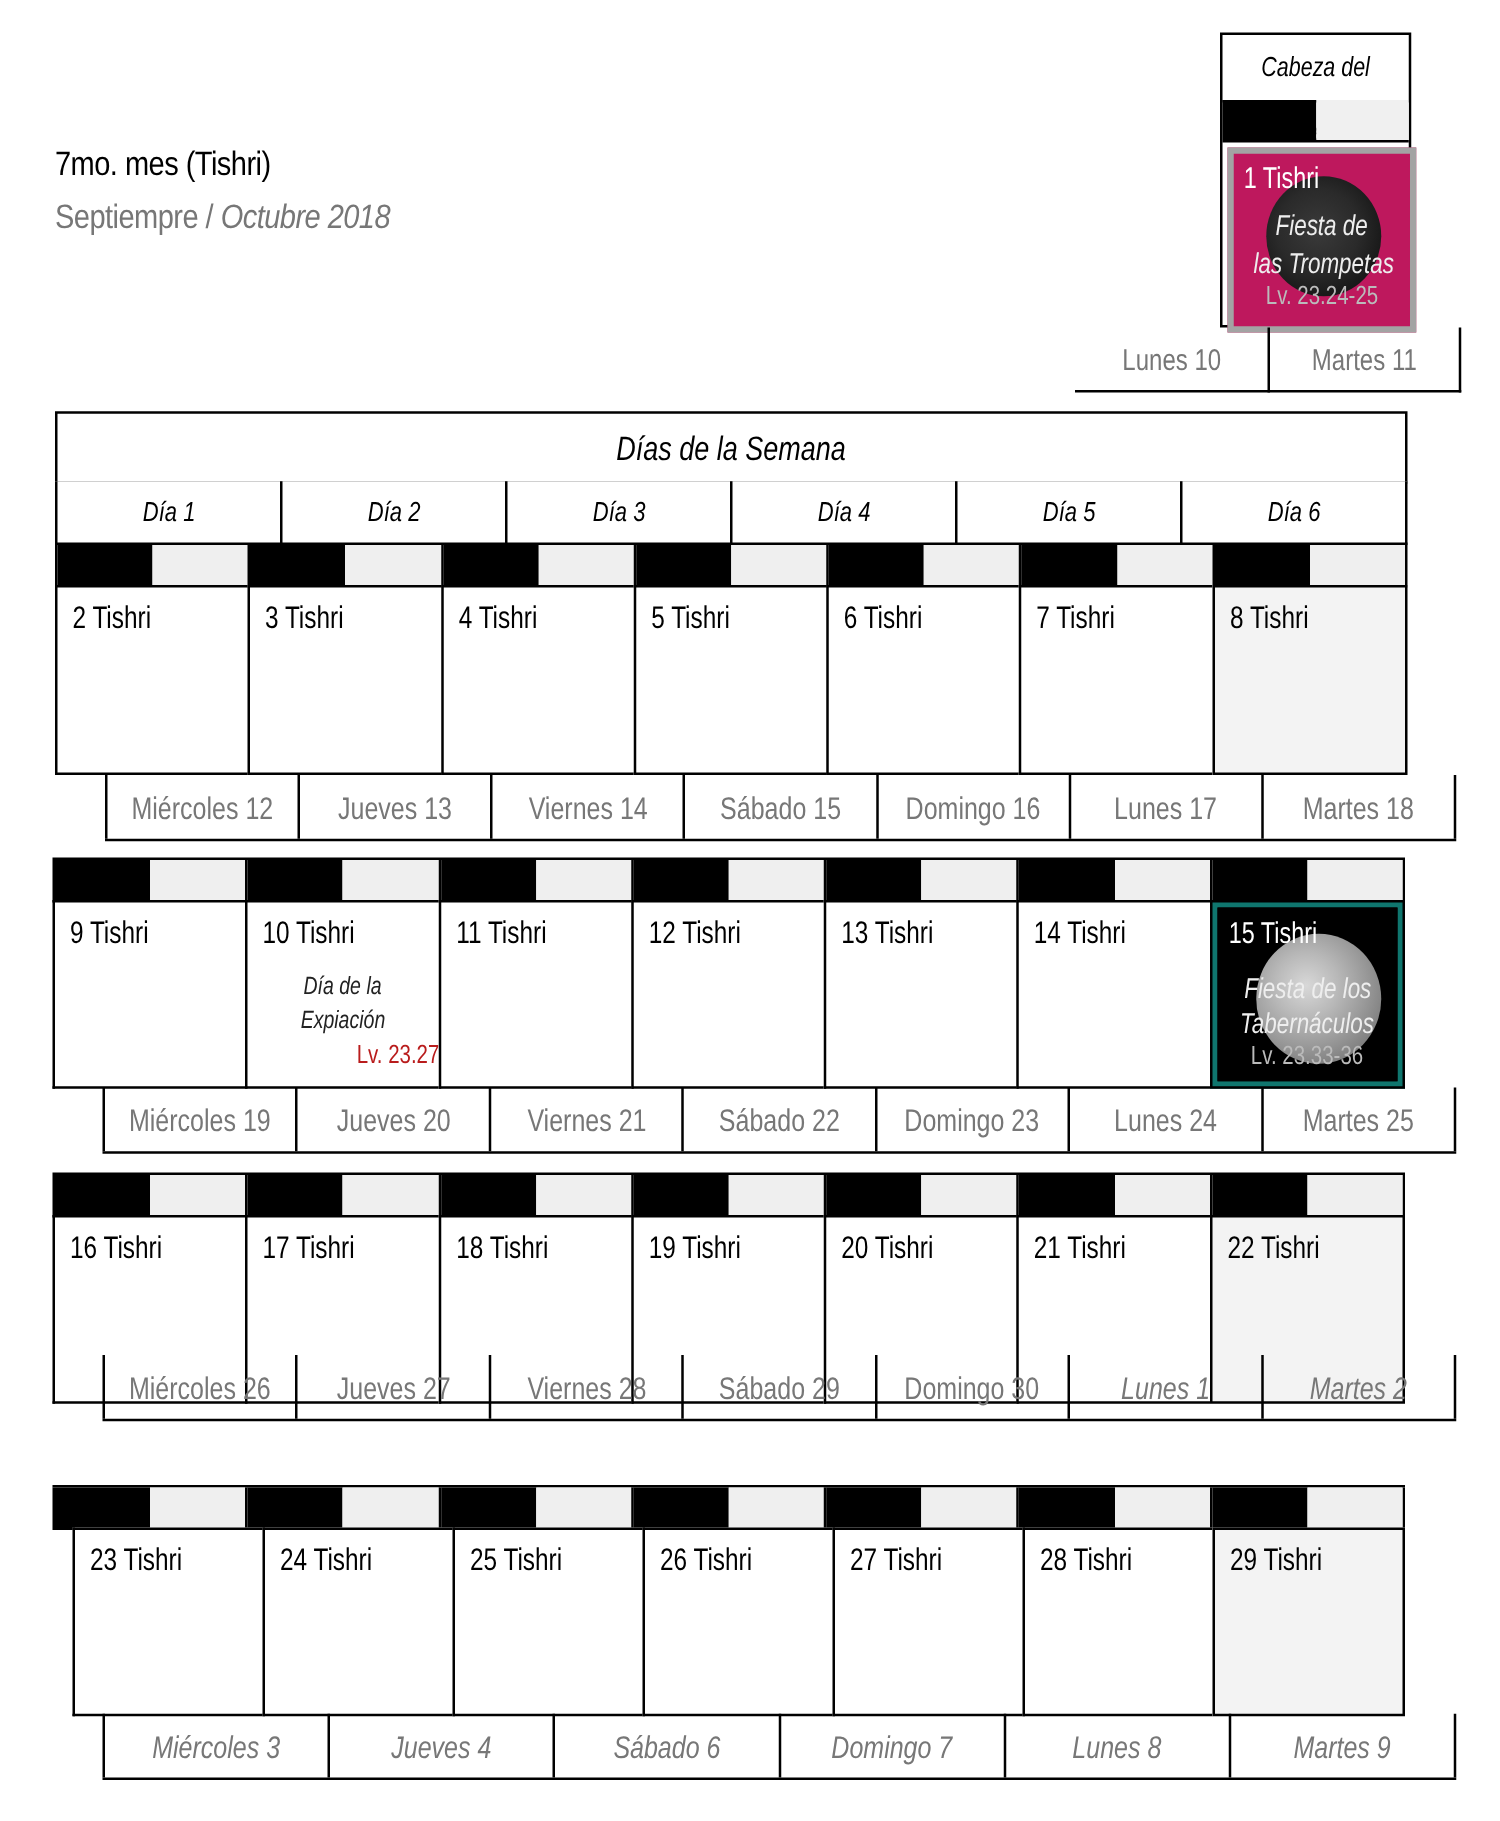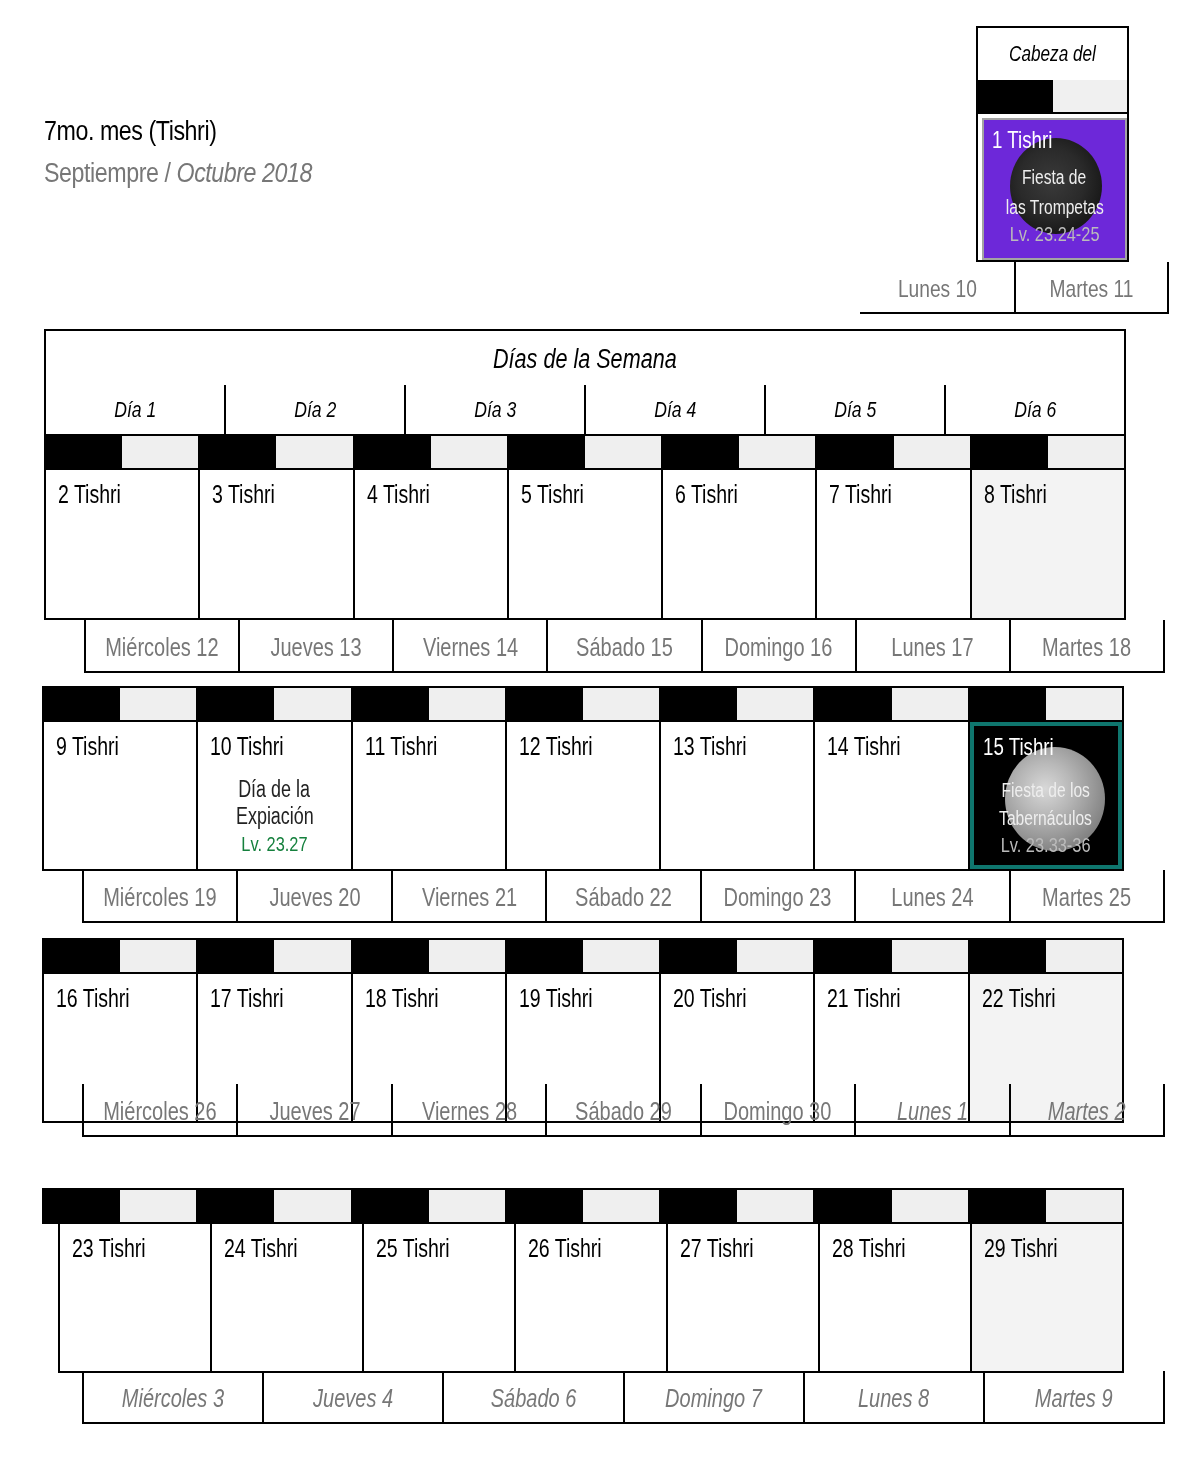--- a/index.html
+++ b/index.html
@@ -10,28 +10,28 @@
   .title-sub { left:44px; top:158px; font-size:27px; color:#777; letter-spacing:-0.5px; transform:scaleX(0.86); transform-origin:left top; white-space:nowrap; font-weight:300; }
   .title-sub i { font-style:italic; }
 
   
   .hom { left:976px; top:26px; width:153px; height:236px; border:2px solid #000; background:#fff; }
   .hom-title { position:absolute; left:0; top:0; width:100%; height:52px; border-bottom:2px solid #000; text-align:center; line-height:52px; font-style:italic; font-size:22px; }
   .hom-title span { display:inline-block; transform:scaleX(0.78); }
   .hom-bar { position:absolute; left:0; top:52px; width:100%; height:32px; border-bottom:2px solid #000; display:flex; }
   .hom-bar .dark { width:50%; background:#000; }
   .hom-bar .light { width:50%; background:#f0f0f0; }
-  .hom-cell { position:absolute; left:4px; top:90px; width:141px; height:138px; border:2px solid #a3a3a3; background:#6d28d9; overflow:hidden; }
+  .hom-cell { position:absolute; left:4px; top:90px; width:141px; height:138px; border:5px solid #a3a3a3; background:#be185d; overflow:hidden; }
 
   .moon { position:absolute; border-radius:50%; }
   .moon.new { background:radial-gradient(circle at 45% 45%, #3a3a3a 0%, #2a2a2a 45%, #1a1a1a 70%, #111 100%); }
   .moon.full { background:radial-gradient(circle at 40% 40%, #d8d8d8 0%, #b8b8b8 30%, #9a9a9a 55%, #7a7a7a 80%, #5a5a5a 100%); }
 
   .feast-day { position:absolute; left:8px; top:6px; font-size:24px; color:#fff; transform:scaleX(0.78); transform-origin:left top; white-space:nowrap; }
-  .feast-name { position:absolute; left:0; width:100%; text-align:center; font-size:20px; color:#eee; line-height:30px; }
+  .feast-name { position:absolute; left:0; width:100%; text-align:center; font-style:italic; font-size:23px; color:#eee; line-height:30px; }
   .feast-name span, .feast-ref span { display:inline-block; transform:scaleX(0.78); white-space:nowrap; }
   .feast-ref { position:absolute; left:0; width:100%; text-align:center; font-size:21px; color:#bbb; }
 
   
   .top-greg { left:860px; top:262px; width:309px; height:52px; border-bottom:2px solid #000; }
   .top-greg .sep { position:absolute; left:154px; top:0; width:2px; height:52px; background:#000; }
   .top-greg .rend { position:absolute; right:0; top:0; width:2px; height:52px; background:#000; }
   .greg-label { position:absolute; top:0; height:50px; line-height:54px; text-align:center; color:#777; font-size:24px; font-weight:300; }
   .greg-label span { display:inline-block; transform:scaleX(0.8); white-space:nowrap; }
 
@@ -45,23 +45,23 @@
   .dayname.shabbat { background:#f3f3f3; }
   .dayname:last-child { border-right:2px solid #000; }
   .bar { flex:1; display:flex; border-left:2px solid #000; box-sizing:border-box; }
   .bar:last-child { border-right:2px solid #000; }
   .bar .d { width:50%; background:#000; }
   .bar .l { width:50%; background:#efefef; }
   .cell { flex:1; border-left:2px solid #000; border-top:2px solid #000; border-bottom:2px solid #000; position:relative; box-sizing:border-box; background:#fff; overflow:hidden; }
   .cell:last-child { border-right:2px solid #000; }
   .cell.shabbat { background:#f3f3f3; }
   .cell .num { position:absolute; left:12px; top:10px; font-size:25px; transform:scaleX(0.78); transform-origin:left top; white-space:nowrap; }
-  .cell .ev-name { position:absolute; left:0; width:100%; text-align:center; font-size:23px; line-height:27px; color:#222; }
+  .cell .ev-name { position:absolute; left:0; width:100%; text-align:center; font-style:italic; font-size:20px; line-height:27px; color:#222; }
   .cell .ev-name span, .cell .ev-ref span { display:inline-block; transform:scaleX(0.78); white-space:nowrap; }
-  .cell .ev-ref { position:absolute; left:0; width:100%; text-align:center; font-size:21px; color:#15803d; }
+  .cell .ev-ref { position:absolute; left:0; width:100%; text-align:center; font-size:21px; color:#b91c1c;padding-left:44px; }
   .cell.feast { background:#0f766e; }
   .cell.feast .inner { position:absolute; left:4px; top:4px; right:4px; bottom:4px; background:#000; border:1px solid #000; overflow:hidden; }
 
   .greg-row { position:absolute; display:flex; box-sizing:border-box; border-bottom:2px solid #000; }
   .greg { flex:1; border-left:2px solid #000; text-align:center; color:#777; font-size:25px; box-sizing:border-box; font-weight:300; }
   .greg:last-child { border-right:2px solid #000; }
   .greg span { display:inline-block; transform:scaleX(0.8); white-space:nowrap; }
   .greg.it span { font-style:italic; }
 </style>
 </head>

